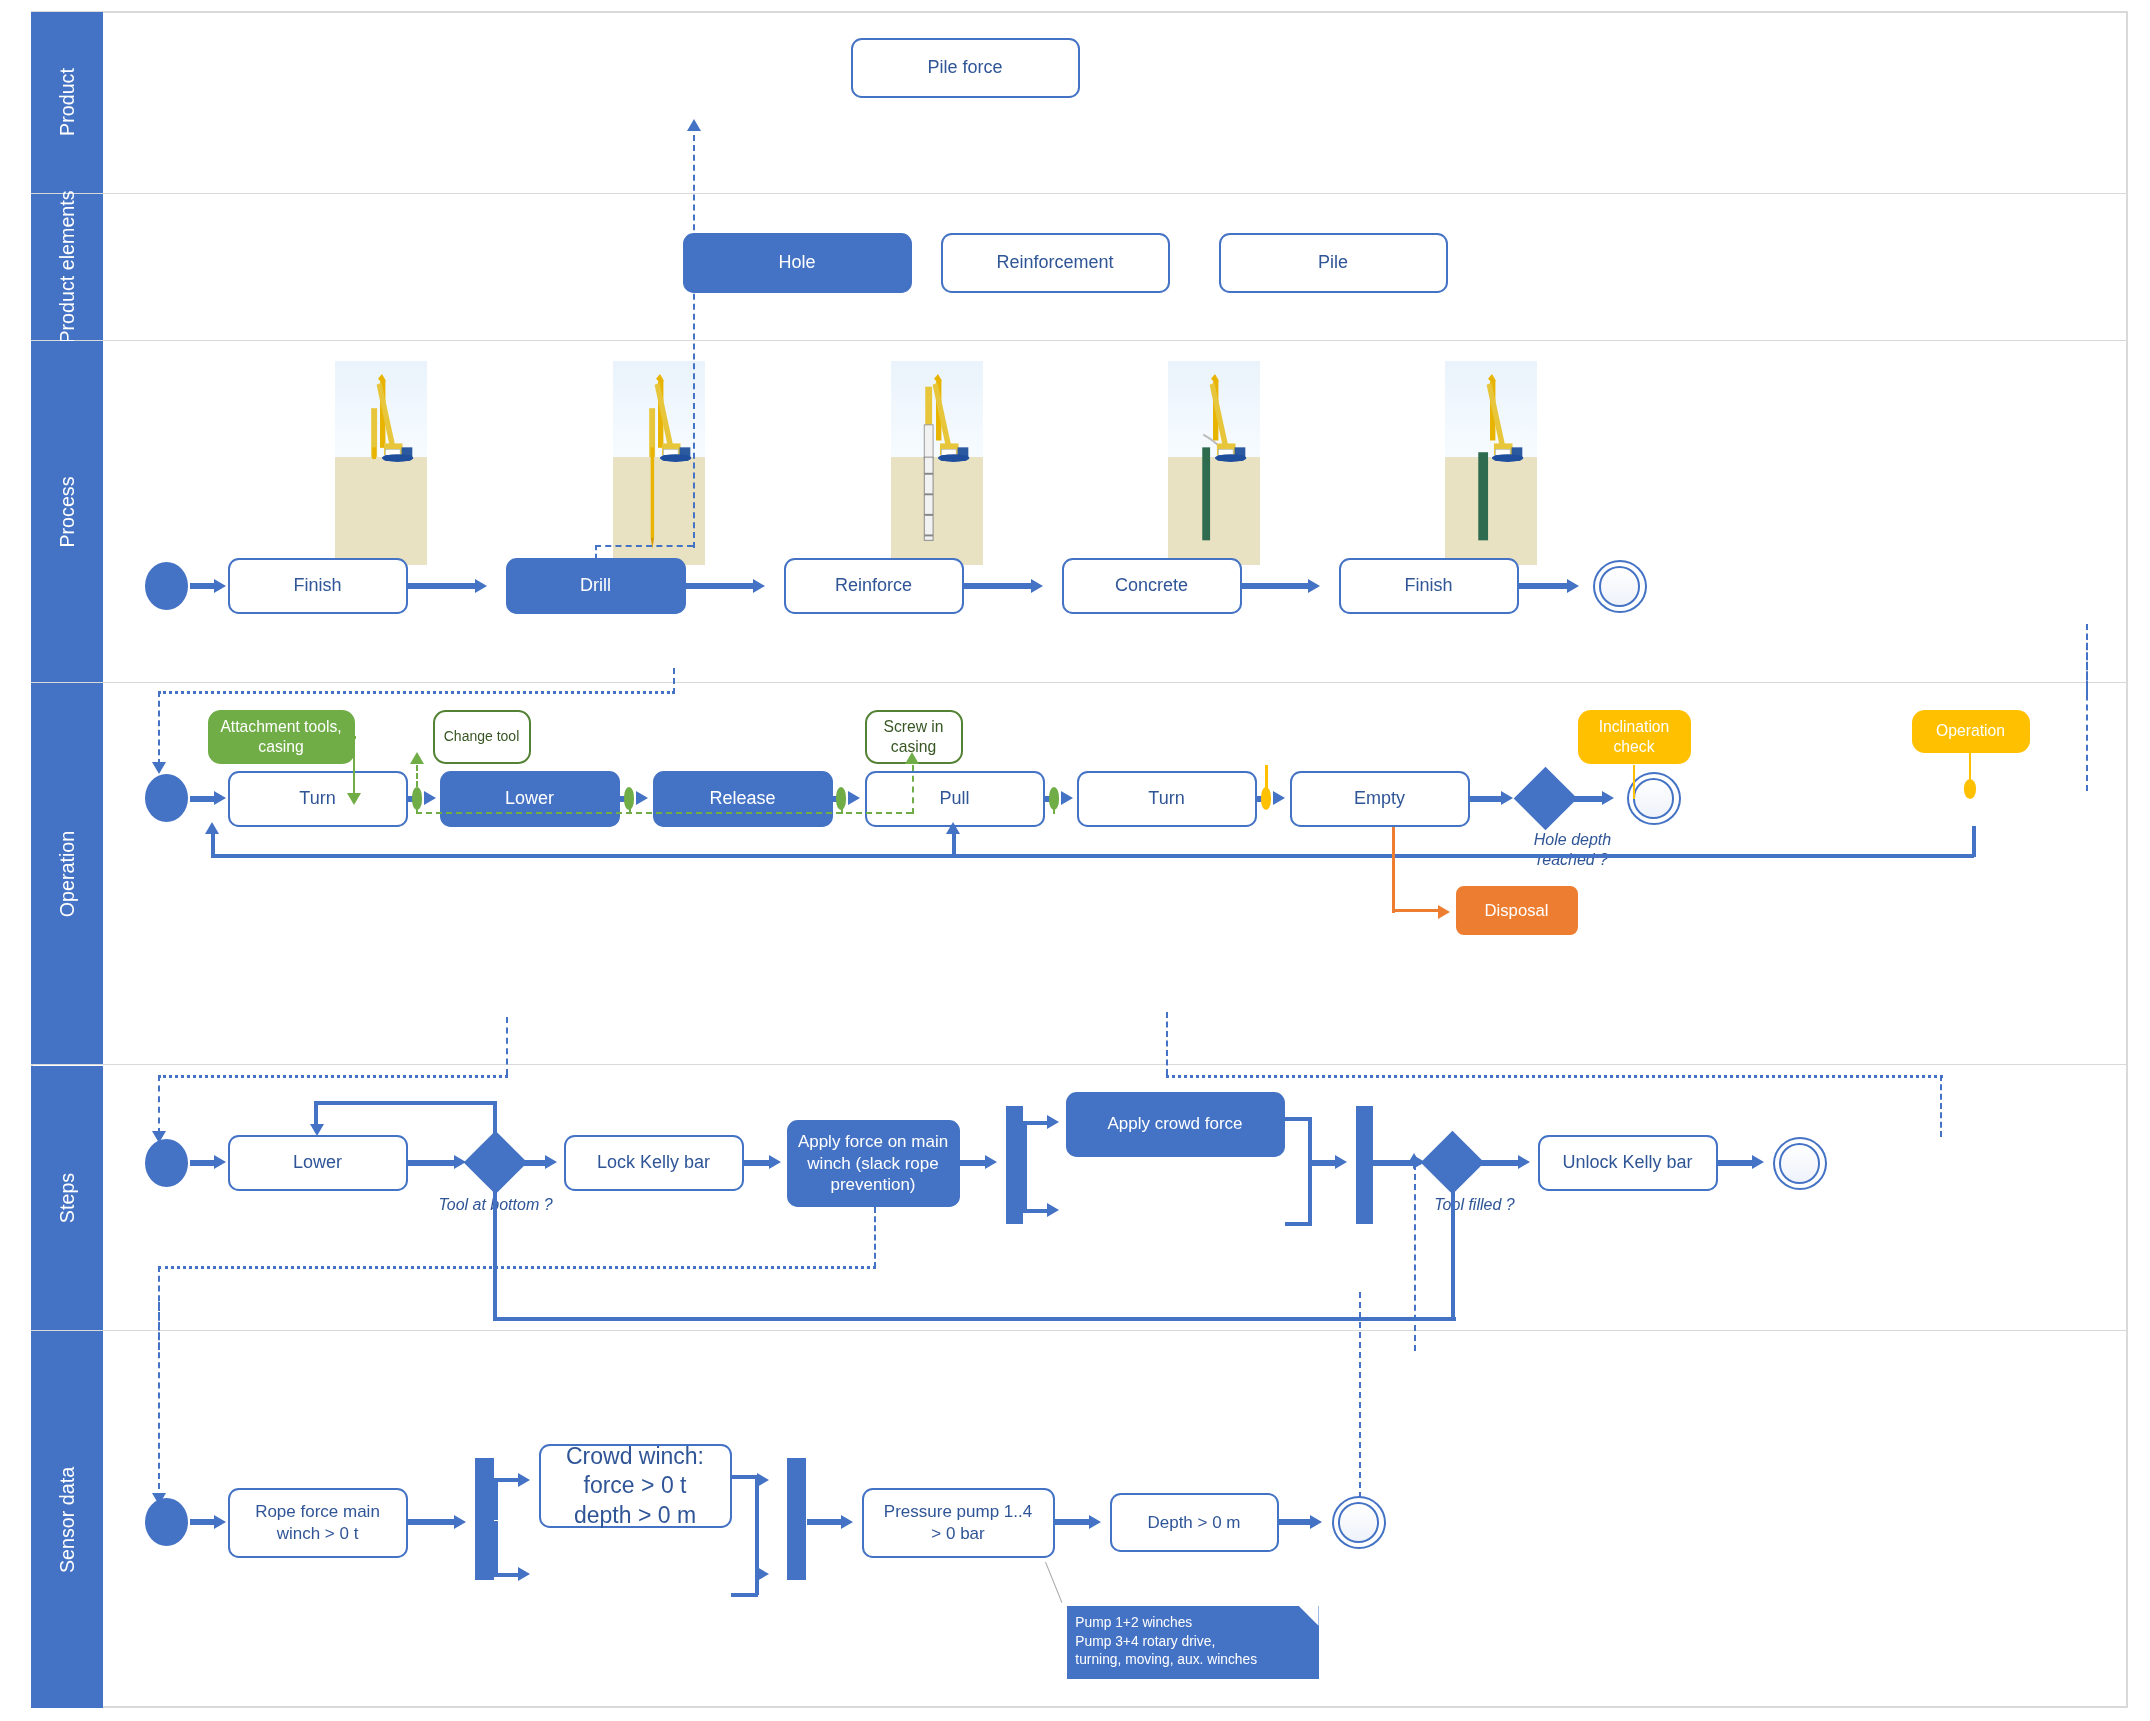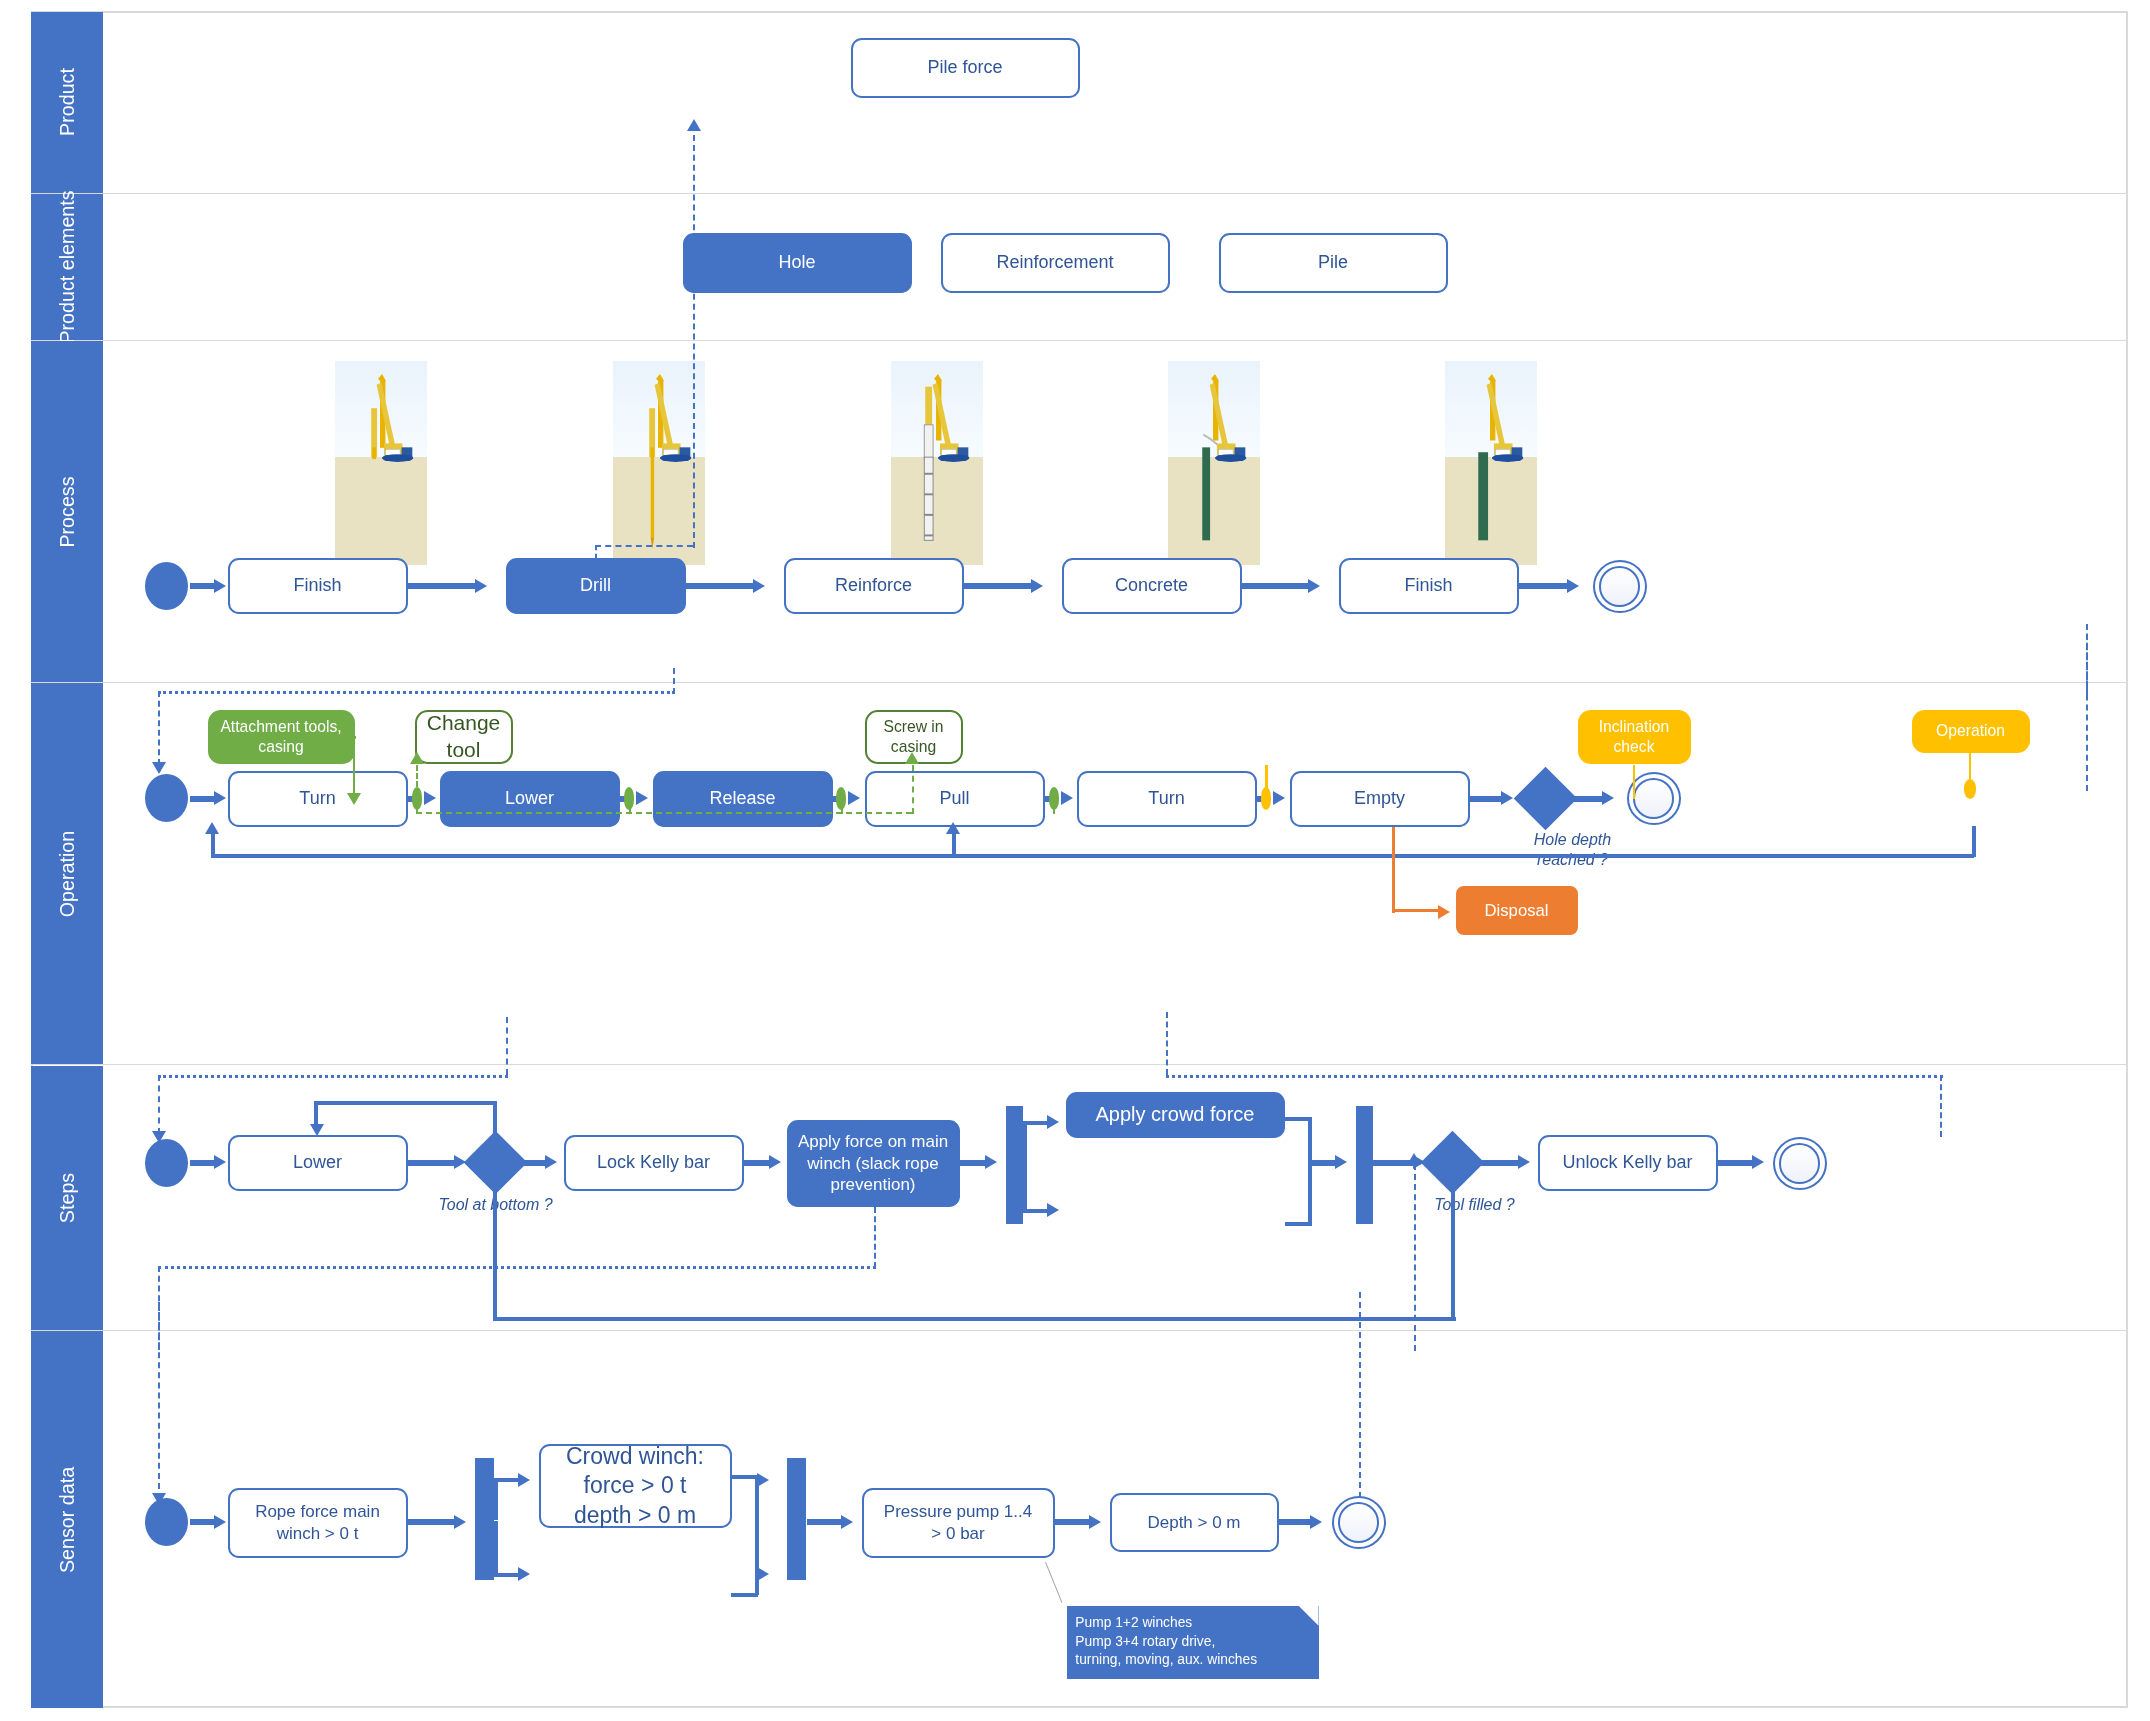--- a/index.html
+++ b/index.html
@@ -252,21 +252,21 @@
 
   <div class="lane" style="top:683px;height:382px;width:2095px;">
     <div class="lane-head" style="top:0;height:100%;">
       <span>Operation</span>
     </div>
     <div class="lane-body">
 
       <div class="node green filled" style="left:105px;top:27px;width:147px;height:54px;font-size:15.7px;">
         <span>Attachment tools, casing</span>
       </div>
-      <div class="node green" style="left:312px;top:27px;width:98px;height:54px;font-size:21px;">
+      <div class="node green" style="left:330px;top:27px;width:98px;height:54px;font-size:14px;">
         <span>Change tool</span>
       </div>
       <div class="node green" style="left:762px;top:27px;width:98px;height:54px;font-size:15.7px;">
         <span>Screw in casing</span>
       </div>
       <div class="node amber filled" style="left:1475px;top:27px;width:113px;height:54px;font-size:15.7px;">
         <span>Inclination check</span>
       </div>
       <div class="node amber filled" style="left:1809px;top:27px;width:118px;height:43px;font-size:15.7px;">
         <span>Operation</span>
@@ -415,21 +415,21 @@
 
       <div class="bar" style="left:903px;top:40px;width:17.7px;height:118px;"></div>
 
       <div class="ln" style="left:920px;top:55px;width:4.4px;height:42px;"></div>
       <div class="ln" style="left:920px;top:55px;width:25.6px;height:4.4px;"></div>
       <div class="arr r" style="left:944px;top:49px;"></div>
       <div class="ln" style="left:920px;top:97px;width:4.4px;height:49px;"></div>
       <div class="ln" style="left:920px;top:143px;width:25.6px;height:4.4px;"></div>
       <div class="arr r" style="left:944px;top:137px;"></div>
 
-      <div class="node filled" style="left:963px;top:25.6px;width:219px;height:46px;font-size:20px;">
+      <div class="node filled" style="left:963px;top:25.6px;width:219px;height:65px;font-size:17px;">
         <span>Apply crowd force</span>
       </div>
 
       <div class="ln" style="left:1182px;top:51px;width:27.5px;height:4.4px;"></div>
       <div class="ln" style="left:1205px;top:51px;width:4.4px;height:44px;"></div>
       <div class="ln" style="left:1182px;top:156px;width:27.5px;height:4.4px;"></div>
       <div class="ln" style="left:1205px;top:95px;width:4.4px;height:64px;"></div>
       <div class="ln" style="left:1205px;top:94px;width:28.5px;height:5.9px;"></div>
       <div class="arr r" style="left:1232px;top:89px;"></div>
 

